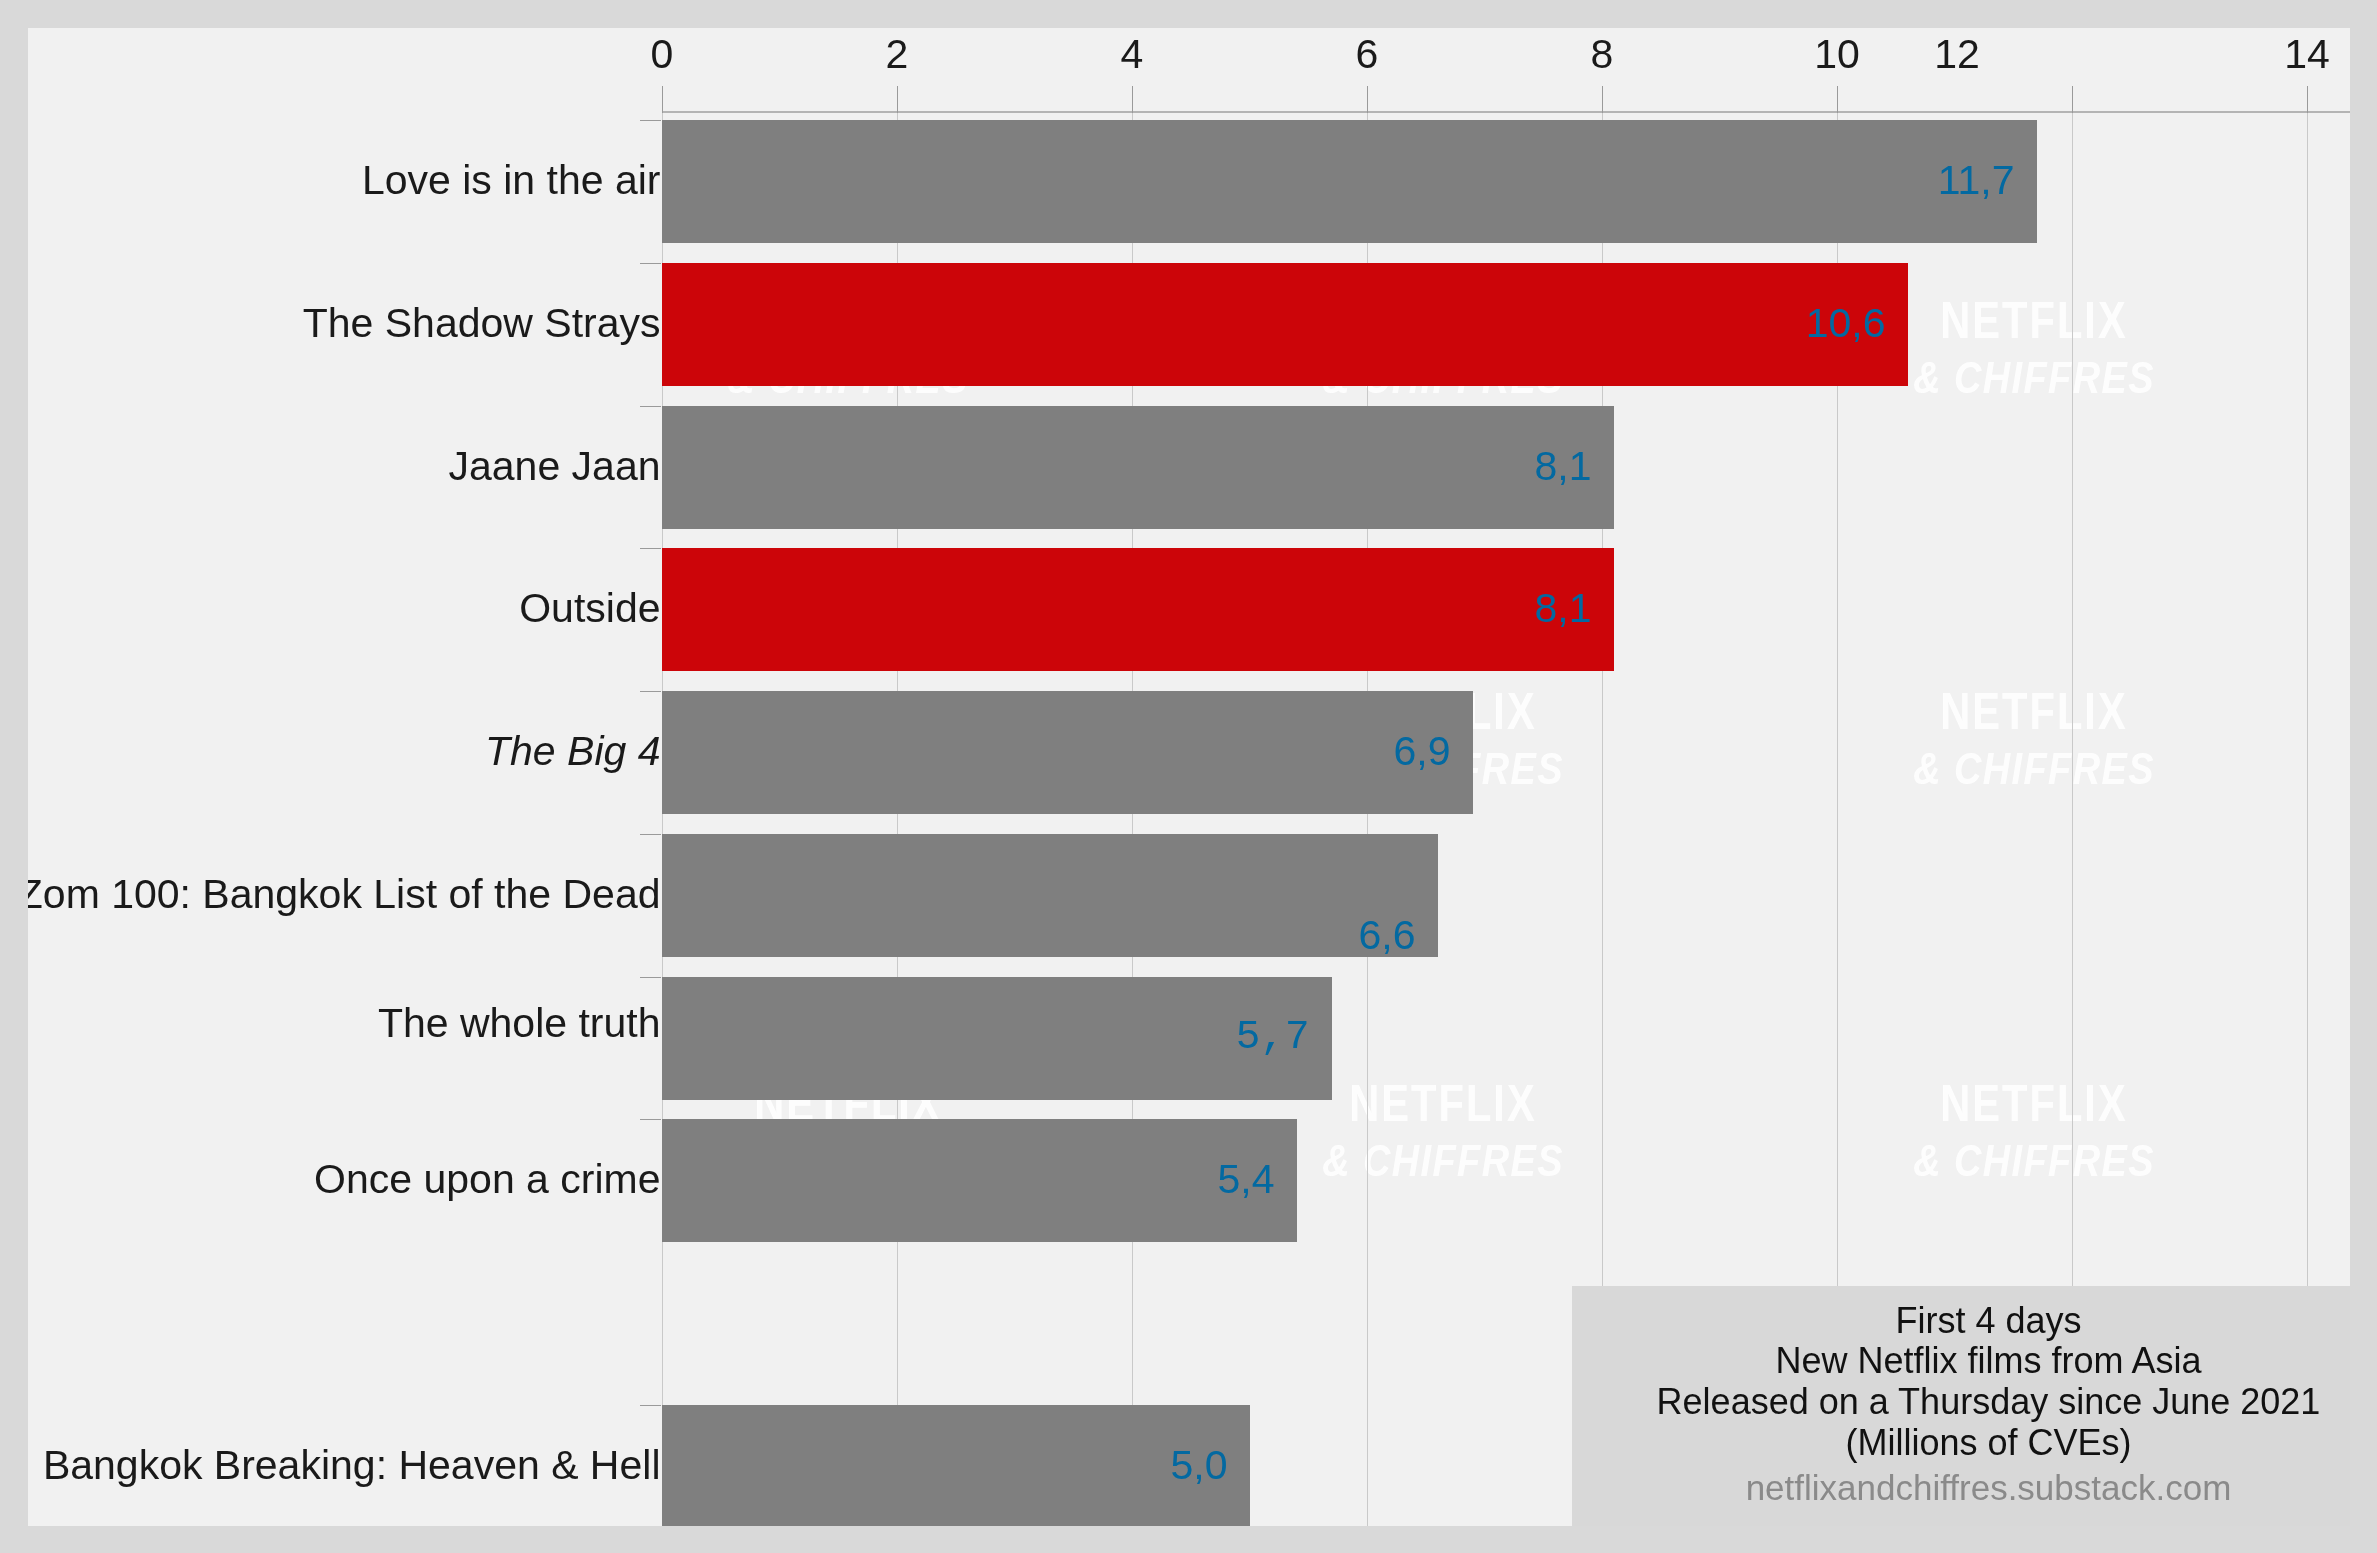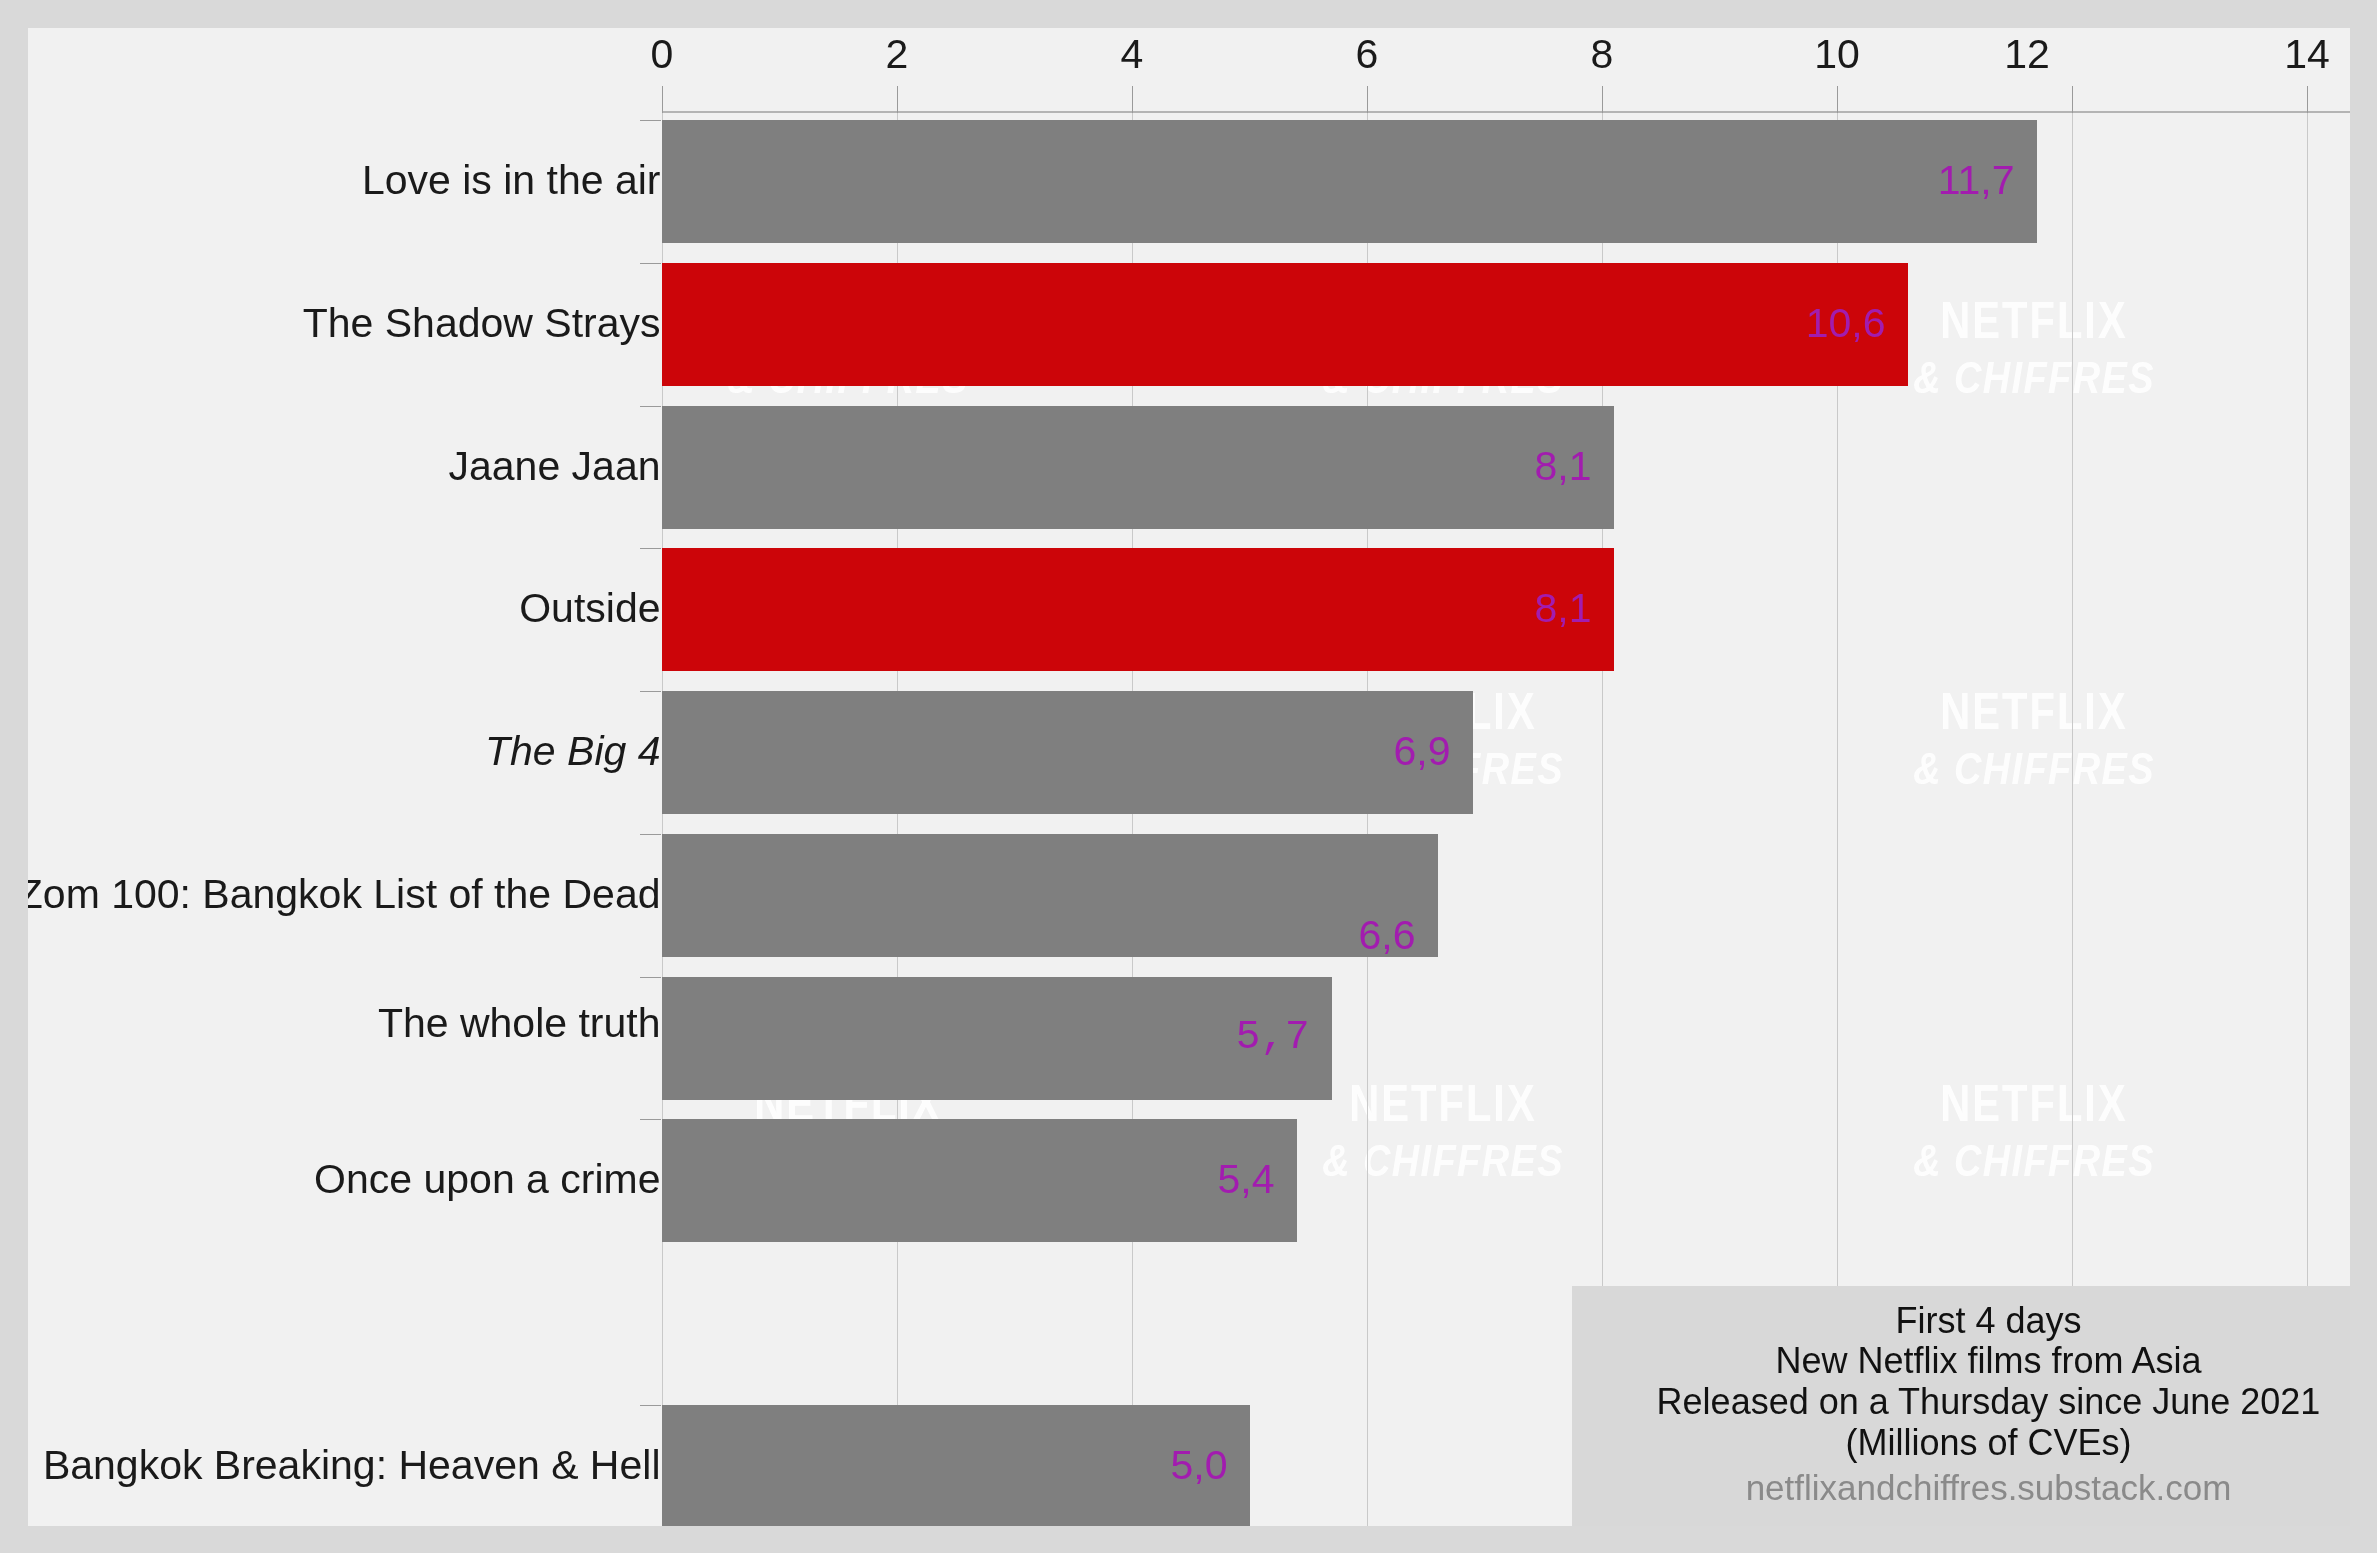--- a/index.html
+++ b/index.html
@@ -125,21 +125,21 @@
     color: #1a1a1a;
     white-space: nowrap;
   }
   .bar-rect {
     position: absolute;
     left: 634px;
   }
   .bar-value {
     position: absolute;
     font-size: 41px;
-    color: #a21caf;
+    color: #0369a1;
     text-align: right;
     white-space: nowrap;
   }
   .bar-tick {
     position: absolute;
     width: 21.6px;
     height: 1.7px;
     background: #9a9a9a;
   }
 
@@ -232,21 +232,21 @@
         <div class="axis-tick-label" style="left: 869px;">2</div>
         <div class="axis-tick-mark" style="left: 1104px;"></div>
         <div class="axis-tick-label" style="left: 1104px;">4</div>
         <div class="axis-tick-mark" style="left: 1339px;"></div>
         <div class="axis-tick-label" style="left: 1339px;">6</div>
         <div class="axis-tick-mark" style="left: 1574px;"></div>
         <div class="axis-tick-label" style="left: 1574px;">8</div>
         <div class="axis-tick-mark" style="left: 1809px;"></div>
         <div class="axis-tick-label" style="left: 1809px;">10</div>
         <div class="axis-tick-mark" style="left: 2044px;"></div>
-        <div class="axis-tick-label" style="left: 1999px;">12</div>
+        <div class="axis-tick-label" style="left: 1929px;">12</div>
         <div class="axis-tick-mark" style="left: 2279px;"></div>
         <div class="axis-tick-label" style="left: 2279px;">14</div>
       </div>
 
     <div id="bars-area">
         <div class="bar-row" style="top: 83px; height: 143px;">
           <div class="bar-cat-label" style="top: 46px;">Love is in the air</div>
           <div class="bar-tick" style="left: 612px; top: 9.2px;"></div>
           <div class="bar-rect" style="top: 9.2px; width: 1375px; height: 123px; background: rgb(127, 127, 127);"></div>
           <div class="bar-value" style="left: 634px; width: 1353px; top: 46px;">11,7</div>

